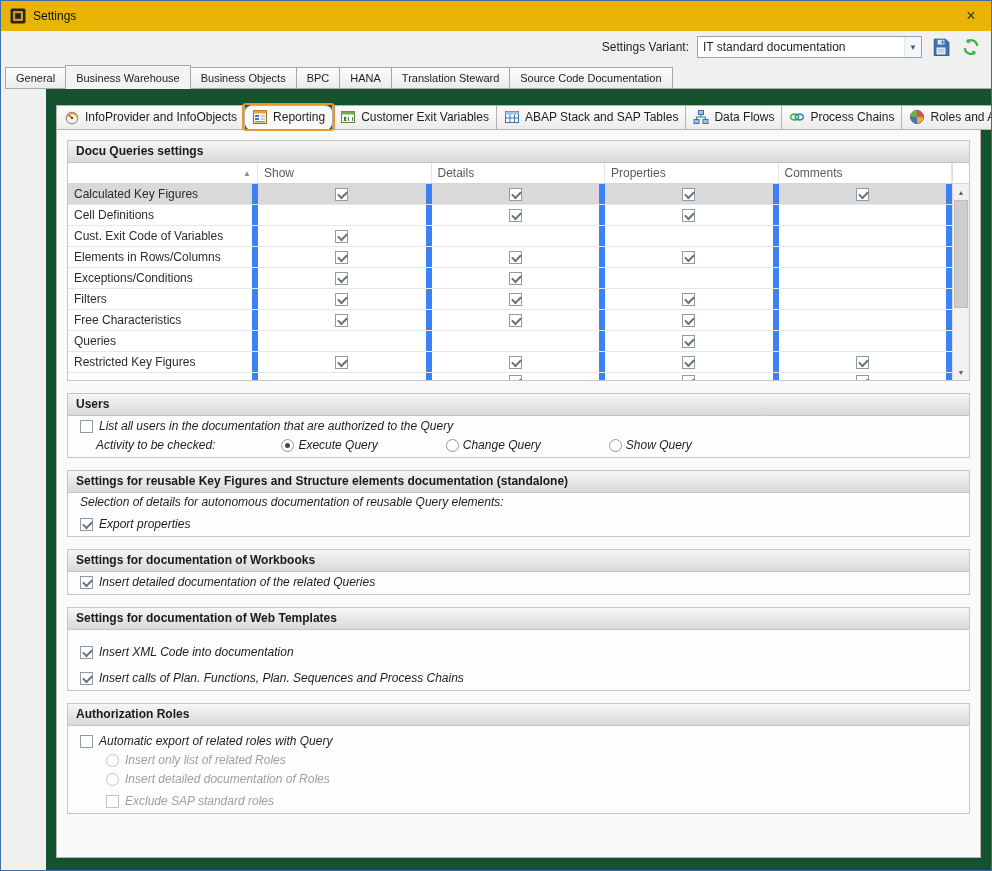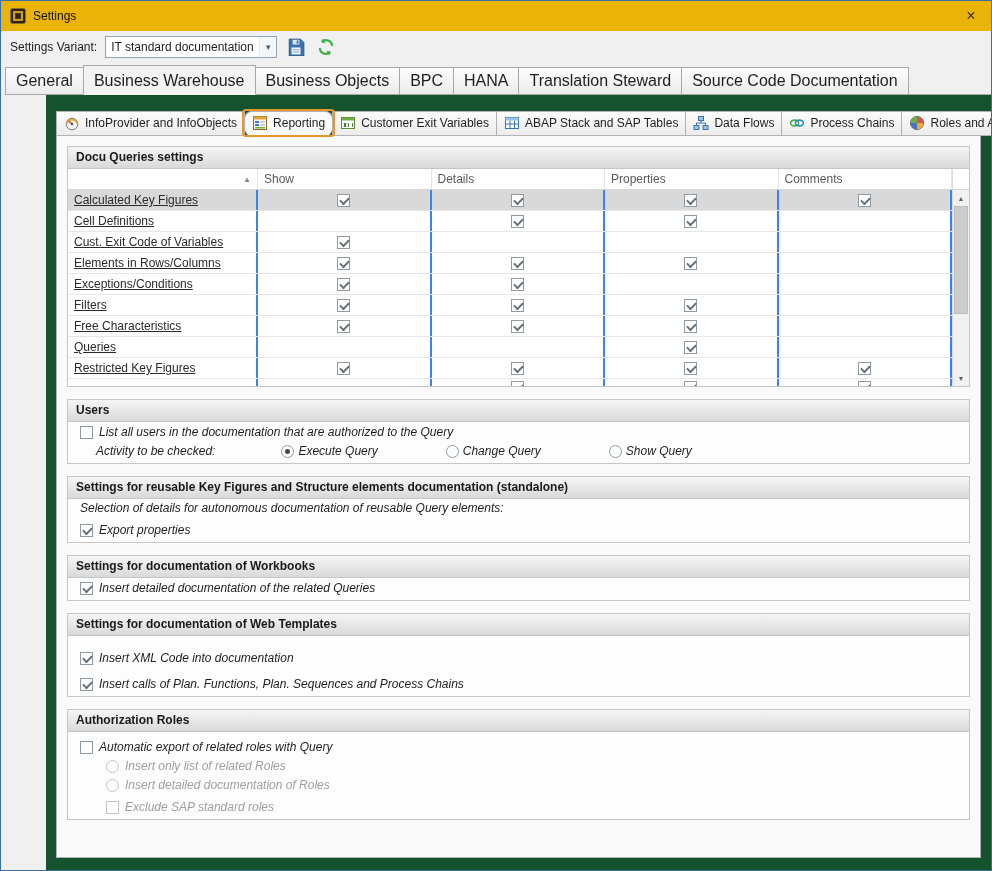--- a/index.html
+++ b/index.html
@@ -9,33 +9,33 @@
             display:flex; flex-direction:column; overflow:hidden; }
 
   
   .titlebar { height:30px; flex:0 0 30px; display:flex; align-items:center; gap:7px;
               padding:0 0 0 9px; background:#eab308; }
   .titlebar .title { font-size:12px; color:#111; }
   .close-btn { margin-left:auto; width:40px; height:100%; display:flex; align-items:center;
                justify-content:center; font-size:16px; color:#333; }
 
   
-  .toolbar { height:32px; flex:0 0 32px; display:flex; align-items:center; gap:8px; padding:0 9px; background:#f0f0f0; }
+  .toolbar { height:32px; flex:0 0 32px; display:flex; align-items:center; gap:8px; padding:0 9px; background:#f0f0f0;justify-content:flex-end; }
   .toolbar .lbl { color:#1e1e1e; }
-  .combo { width:172px; height:22px; background:#fff; border:1px solid #93a5b5; display:flex;
+  .combo { width:225px; height:22px; background:#fff; border:1px solid #93a5b5; display:flex;
            align-items:center; padding-left:5px; }
   .combo .val { flex:1; white-space:nowrap; overflow:hidden; }
   .combo .arrow-btn { width:17px; height:100%; display:flex; align-items:center; justify-content:center;
                       color:#46586a; font-size:9px; border-left:1px solid #e2e8ee; background:#f4f7fa; }
   .tool-icon { width:22px; height:22px; display:flex; align-items:center; justify-content:center; }
 
   
   .main-tabs { display:flex; align-items:flex-end; padding:2px 4px 0; position:relative; z-index:3; }
   .tab { padding:4px 10px 4px; border:1px solid #a8a8a8; background:linear-gradient(#fdfdfd,#ebebeb);
-         margin-right:-1px; margin-bottom:-1px; font-size:16px; white-space:nowrap; }
+         margin-right:-1px; margin-bottom:-1px; font-size:11px; white-space:nowrap; }
   .tab.active { background:#f3f3f3; border-bottom-color:#f3f3f3; padding-top:6px; position:relative; z-index:4; }
 
   
   .content { flex:1; border-top:1px solid #a8a8a8; background:#14532d; display:flex;
              flex-direction:column; overflow:hidden;margin-left:45px; }
 
   
   .sub-tabs { display:flex; align-items:flex-end; padding:16px 10px 0; position:relative; z-index:2; }
   .subtab { display:flex; align-items:center; gap:5px; padding:3px 7px 4px; border:1px solid #b2b2b2;
             background:linear-gradient(#fcfcfc,#ececec); margin-right:-1px; margin-bottom:-1px;
@@ -56,21 +56,21 @@
 
   
   .grid { display:flex; background:#fff; }
   .grid-main { flex:1; display:flex; flex-direction:column; min-width:0; }
   .grid-head { display:flex; height:21px; background:#fff; border-bottom:1px solid #d6d6d6; color:#5a5a5a; }
   .gh { display:flex; align-items:center; padding:0 6px; border-right:1px solid #e4e4e4; }
   .gh.namec { width:190px; justify-content:flex-end; color:#8a8a8a; font-size:8px; }
   .gh.col { flex:1; }
   .grow { display:flex; height:21px; border-bottom:1px solid #e7e7e7; background:#fff; }
   .grow.checked { background:#d9d9d9; }
-  .cell { display:flex; align-items:center; padding:0 6px; border-right:2px solid #3b82f6; min-width:0;text-decoration:underline; }
+  .cell { display:flex; align-items:center; padding:0 6px; border-right:6px solid #3b82f6; min-width:0; }
   .cell.name { width:190px; white-space:nowrap; overflow:hidden; color:#2b2b2b; }
   .cell.c { flex:1; justify-content:center; }
   .grow.partial { height:7px; overflow:hidden; border-bottom:none; }
   .grow.partial .cell { align-items:flex-start; padding-top:2px; }
 
   .grid .cb { visibility:hidden; }
   .grid .cb.checked { visibility:visible; }
 
   
   .vscroll { width:17px; flex:0 0 17px; display:flex; flex-direction:column; background:#f1f1f1;

